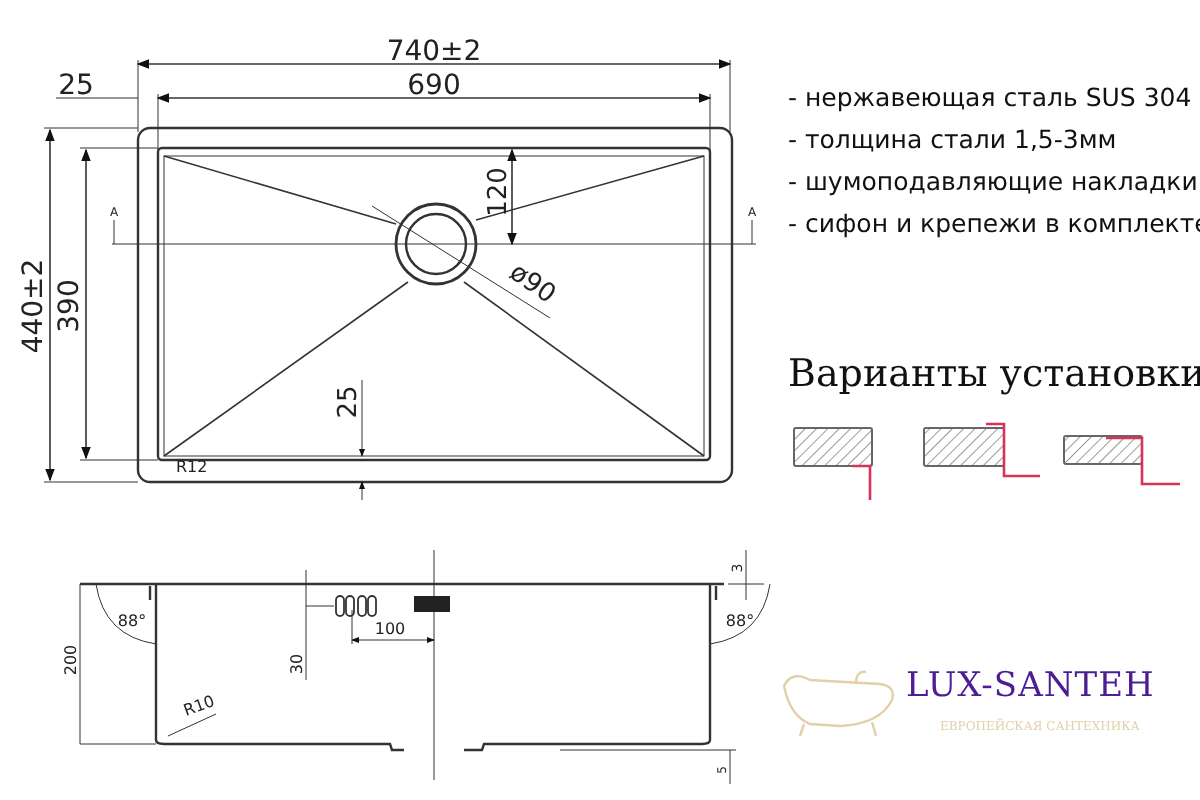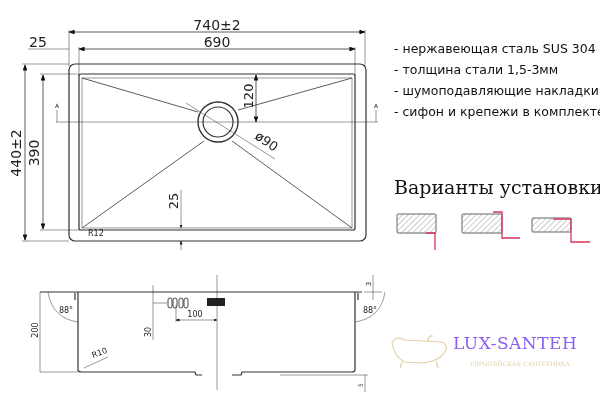--- a/index.html
+++ b/index.html
@@ -1,21 +1,21 @@
 <!DOCTYPE html>
 <html><head>
 <meta charset="utf-8">
 <style>
   html, body { margin:0; padding:0; background:#ffffff; }
   body { width:600px; height:400px; position:relative; overflow:hidden; font-family:"DejaVu Sans", sans-serif; }
   #drawing { position:absolute; left:0; top:0; width:600px; height:400px; }
   .features { position:absolute; left:394px; top:38px; font-family:"DejaVu Sans", sans-serif; font-size:12.5px; color:#111; line-height:21px; }
   .features div { white-space:nowrap; }
   .install-title { position:absolute; left:394px; top:176px; font-family:"DejaVu Serif", serif; font-size:19px; color:#111; white-space:nowrap; }
-  .logo-name { position:absolute; left:453px; top:333px; font-family:"DejaVu Serif", serif; font-size:17px; letter-spacing:0.5px; color:#8b5cf6; white-space:nowrap; }
+  .logo-name { position:absolute; left:453px; top:333px; font-family:"DejaVu Serif", serif; font-size:17px; letter-spacing:0.5px; color:#4c1d95; white-space:nowrap; }
   .logo-sub { position:absolute; left:470px; top:360px; font-family:"DejaVu Serif", serif; font-size:6px; color:#e3cfa8; white-space:nowrap; }
   svg text { font-family:"DejaVu Sans", sans-serif; fill:#222; }
 </style>
 </head>
 <body>
 
 <svg id="drawing" viewBox="0 0 600 400" xmlns="http://www.w3.org/2000/svg">
   <defs>
     <pattern id="hatch" width="4" height="4" patternUnits="userSpaceOnUse" patternTransform="rotate(45)">
       <line x1="0" y1="0" x2="0" y2="4" stroke="#9a9a9a" stroke-width="1"></line>

